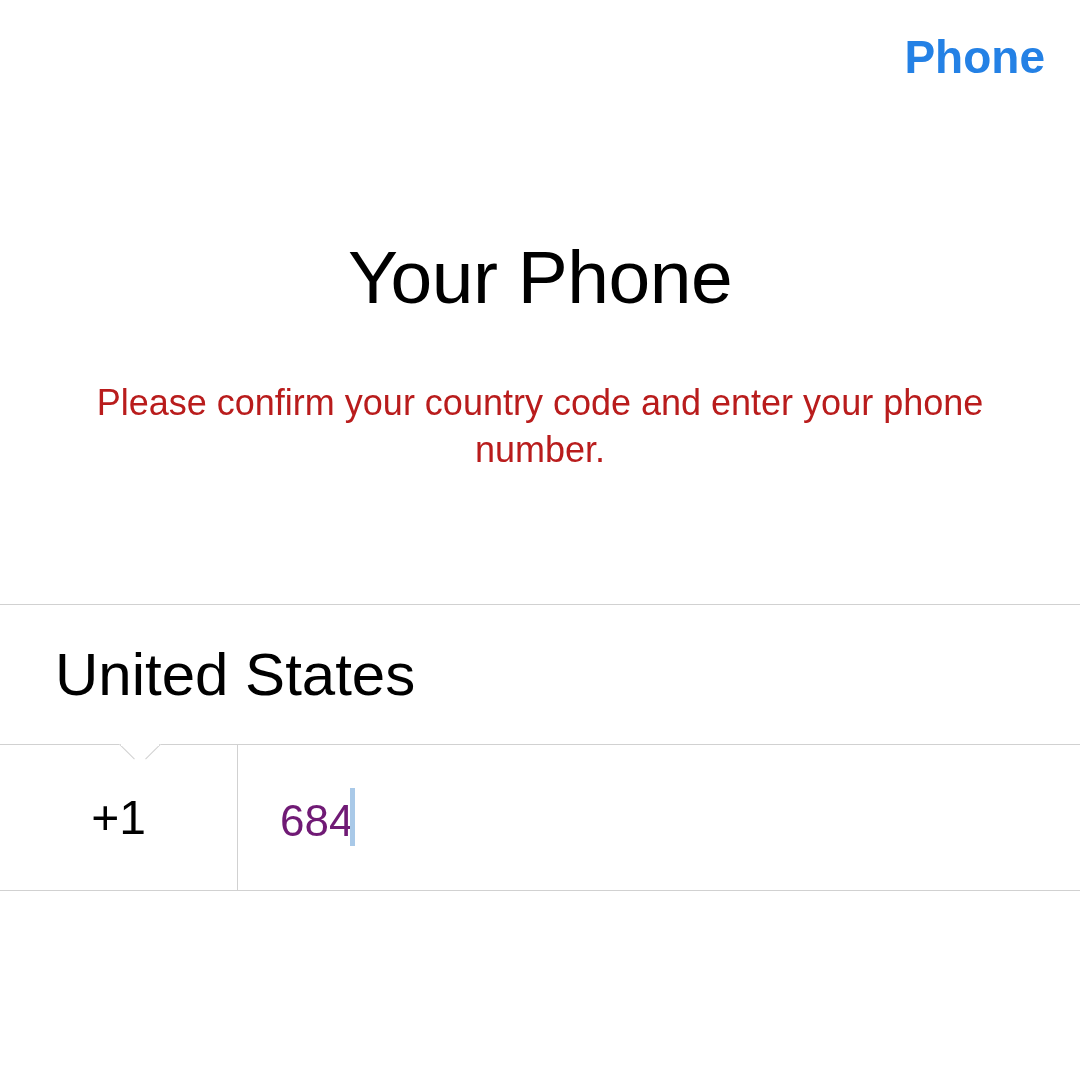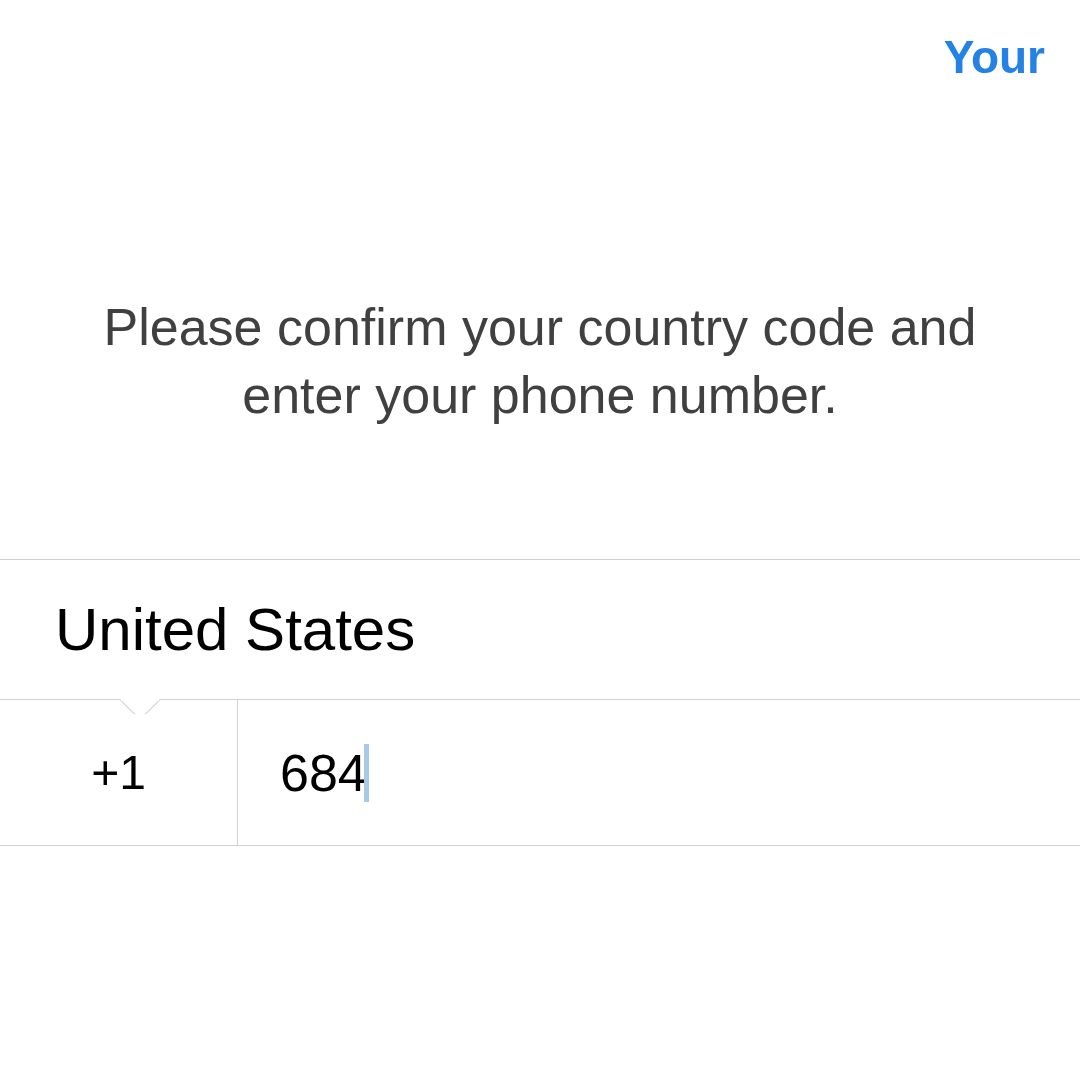--- a/index.html
+++ b/index.html
@@ -31,23 +31,23 @@
       text-align: center;
       padding-top: 150px;
     }
     .title {
       font-size: 75px;
       font-weight: 400;
       color: #000;
       letter-spacing: -0.5px;
     }
     .subtitle {
-      font-size: 52px;
+      font-size: 36px;
       font-weight: 400;
-      color: #404040;
+      color: #b91c1c;
       margin-top: 60px;
       line-height: 1.3;
       padding: 0 60px;
     }
     .form-area {
       margin-top: 130px;
     }
     .country-row {
       border-top: 1px solid #d1d1d1;
       padding: 35px 0 35px 55px;
@@ -123,34 +123,35 @@
     }
     .caret {
       display: inline-block;
       width: 5px;
       height: 58px;
       background: #a9c9e8;
       margin-left: -3px;
       vertical-align: middle;
     }
     .phone-display {
-      font-size: 52px;
-      color: #000000;
+      font-size: 44px;
+      color: #701a75;
       display: flex;
-      align-items: center;
+      align-items: flex-end;
     }
   </style>
 </head>
 <body>
 
 <div class="header">
-  <button class="next-btn">Your</button>
+  <button class="next-btn">Phone</button>
 </div>
 
 <div class="content">
+  <h1 class="title">Your Phone</h1>
   <p class="subtitle">Please confirm your country code and enter your phone number.</p>
 
   <div class="form-area">
     <div class="country-row">
       <span class="country-name">United States</span>
     </div>
     <div class="phone-row">
       <div class="notch"></div>
       <div class="notch-cover"></div>
       <div class="country-code">+1</div>

